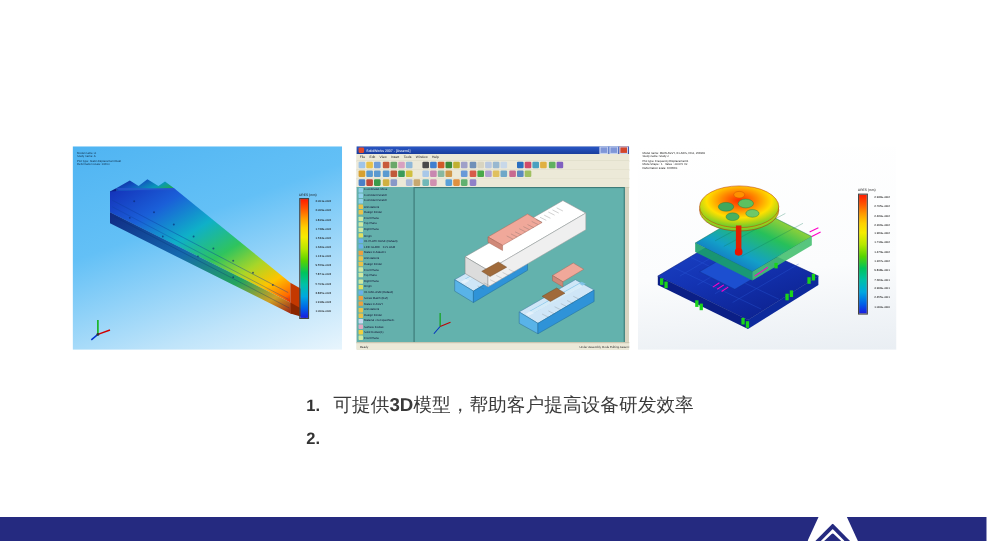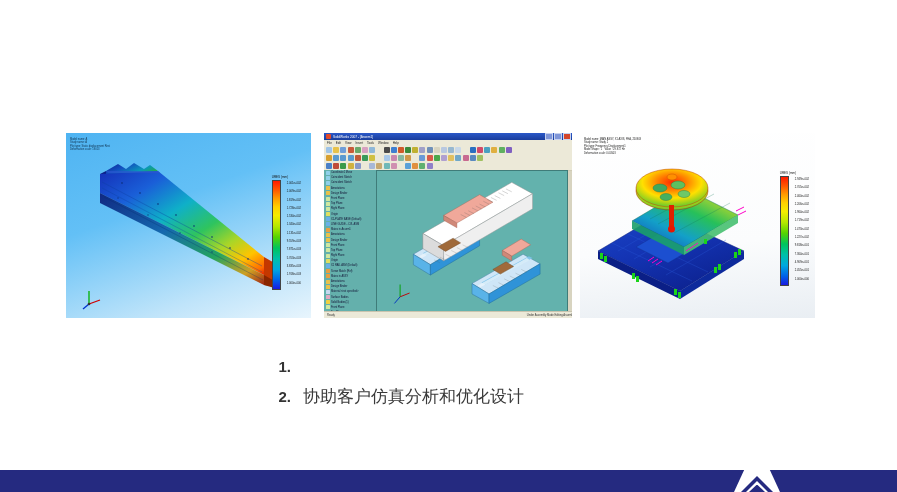--- a/index.html
+++ b/index.html
@@ -655,24 +655,24 @@
           <span>2.455e+001</span>
           <span>1.000e+000</span>
         </div>
       </div>
     </div>
   </div>
 
   <div class="bullets">
     <div class="bl">
       <div class="num">1.</div>
+      <div class="txt"><span>可提供</span><b>3D</b><span>模型，帮助客户提高设备研发效率</span></div>
     </div>
     <div class="bl">
       <div class="num">2.</div>
-      <div class="txt">协助客户仿真分析和优化设计</div>
     </div>
   </div>
 
   <div class="footer">
     <div class="notch"></div>
     <div class="tri"></div>
     <div class="tri2"></div>
     <div class="tri3"></div>
   </div>
 

